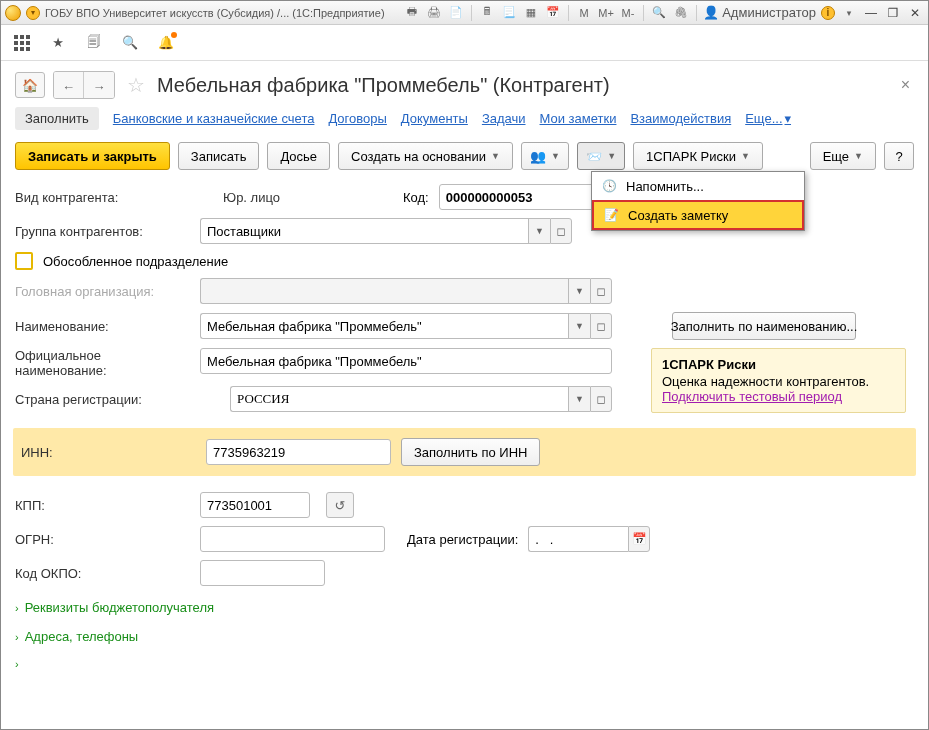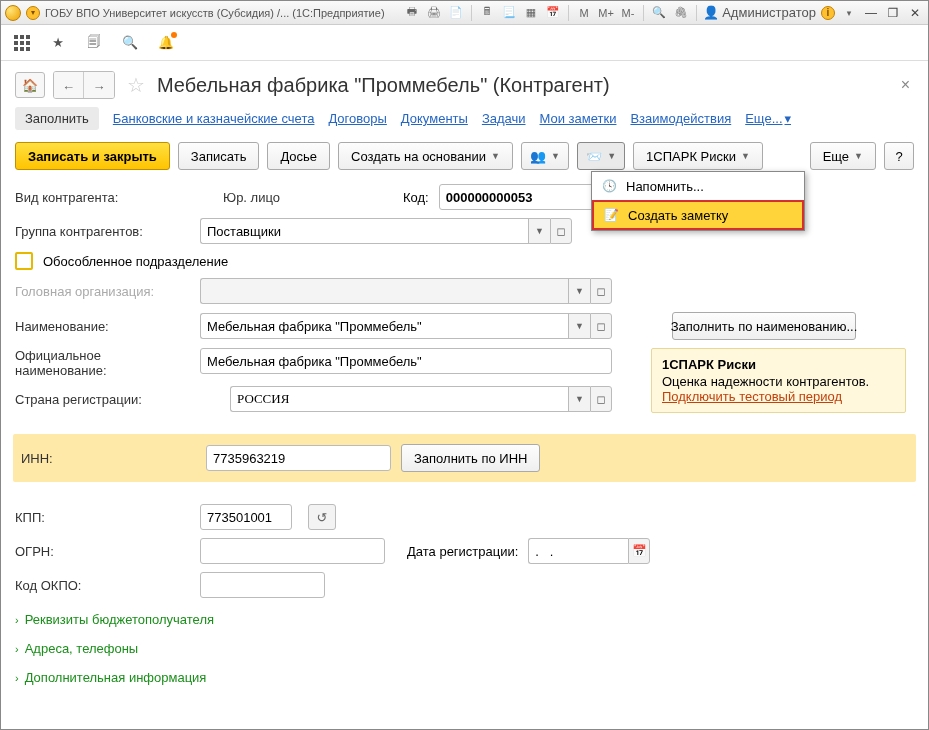--- a/index.html
+++ b/index.html
@@ -58,24 +58,24 @@
 .input{height:26px;border:1px solid #bbb;border-radius:3px;padding:0 6px;background:#fff;}
 .input[disabled]{background:#f4f4f4;}
 .select-wrap{display:flex;}
 .select-wrap .input{border-top-right-radius:0;border-bottom-right-radius:0;border-right:none;}
 .sel-btn{width:22px;height:26px;border:1px solid #bbb;background:#f3f3f3;display:flex;align-items:center;justify-content:center;font-size:9px;color:#666;cursor:pointer;}
 .sel-btn.mid{border-radius:0;border-right:none;}
 .sel-btn.last{border-top-right-radius:3px;border-bottom-right-radius:3px;}
 .sq{font-size:11px;}
 .chk{width:18px;height:18px;border:2px solid #e6b800;border-radius:2px;background:#fff;}
 
-.hl-row{background:#ffe9a8;padding:10px 8px;margin:14px -2px;border-radius:2px;}
+.hl-row{background:#ffe9a8;padding:10px 8px;margin:8px -2px;border-radius:2px;}
 .side-box{background:#fff8dc;border:1px solid #e8d898;padding:8px 10px;font-size:12px;width:255px;border-radius:2px;}
 .side-box b{display:block;margin-bottom:2px;}
-.side-box a{color:#c2410c;text-decoration:underline;}
+.side-box a{color:#a21caf;text-decoration:underline;}
 
 .exp{display:flex;align-items:center;gap:6px;color:#1a8f1a;cursor:pointer;margin-top:6px;}
 .exp-ar{font-size:11px;}
 .history-btn{width:28px;height:26px;border:1px solid #bbb;border-radius:3px;background:#f3f3f3;display:flex;align-items:center;justify-content:center;margin-left:6px;cursor:pointer;font-size:13px;color:#666;}
 .cal-ico{font-size:12px;color:#555;}
 </style>
 </head>
 <body>
 
 <div class="titlebar">
@@ -272,21 +272,21 @@
     </div>
 
     <div class="row hl-row">
       <span class="lbl">ИНН:</span>
       <input class="input" style="width: 185px;" value="7735963219">
       <div class="btn">Заполнить по ИНН</div>
     </div>
 
     <div class="row">
       <span class="lbl">КПП:</span>
-      <input class="input" style="width: 92px;" value="773501001">
+      <input class="input" style="width: 110px;" value="773501001">
       <div class="history-btn">
           <span>↺</span>
         </div>
     </div>
 
     <div class="row">
       <span class="lbl">ОГРН:</span>
       <input class="input" style="width: 185px;">
       <span style="margin-left:12px">Дата регистрации:</span>
       <div class="select-wrap">
@@ -305,17 +305,16 @@
     <div class="exp">
         <span class="exp-ar">›</span>
         <span>Реквизиты бюджетополучателя</span>
       </div>
     <div class="exp">
         <span class="exp-ar">›</span>
         <span>Адреса, телефоны</span>
       </div>
     <div class="exp">
         <span class="exp-ar">›</span>
-        <span>Дополнительная информация</span>
       </div>
 
   </div>
 </div>
 
 </body></html>

